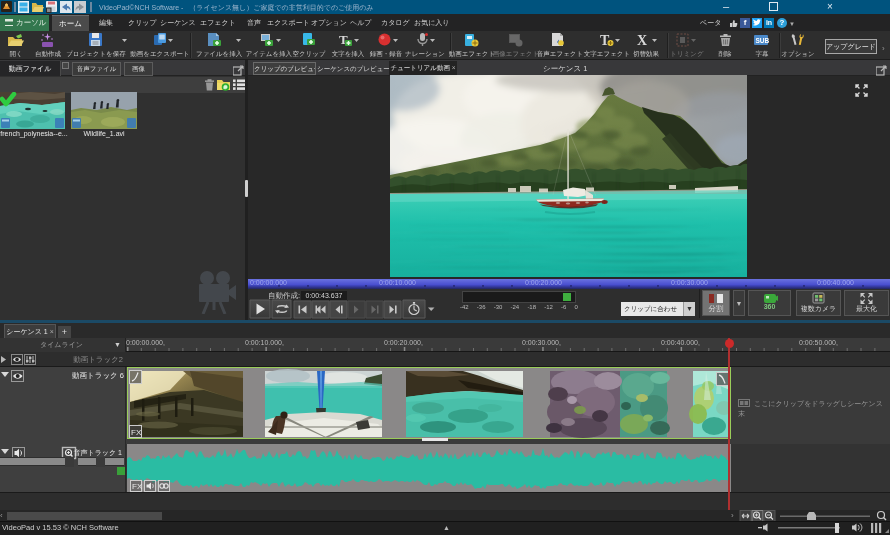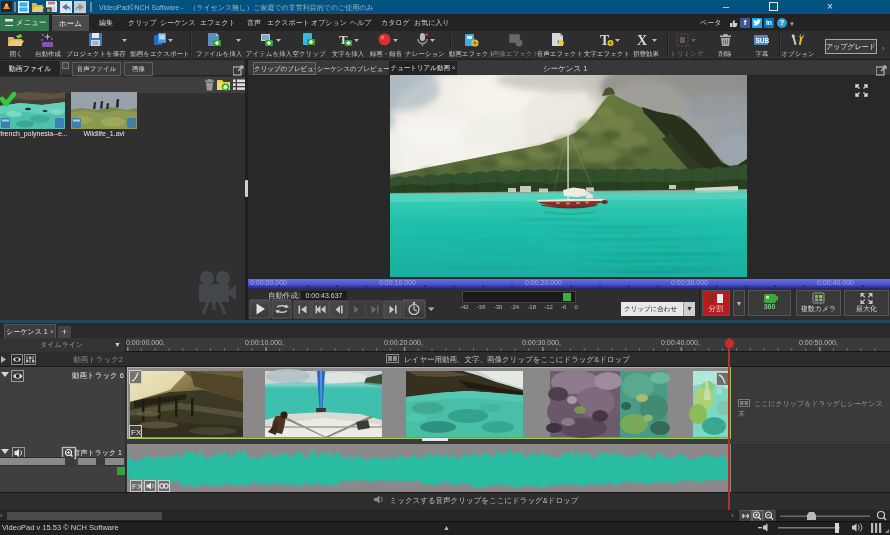--- a/index.html
+++ b/index.html
@@ -47,21 +47,21 @@
   <rect x="90" y="2" width="2" height="10" fill="#6b88a0"></rect>
 </svg>
 </div>
 <div class="abs" style="left:99px;top:3px;font-size:7px;color:#9cb6cd;">VideoPad©NCH Software -&nbsp;&nbsp;&nbsp;（ライセンス無し）ご家庭での非営利目的でのご使用のみ</div>
 <div class="abs" style="left:718px;top:1px;width:16px;height:12px;color:#dfe9f1;font-size:11px;text-align:center;line-height:10px;">–</div>
 <div class="abs" style="left:769px;top:2px;width:9px;height:9px;border:1px solid #dfe9f1;"></div>
 <div class="abs" style="left:822px;top:1px;width:16px;height:12px;color:#dfe9f1;font-size:10px;text-align:center;line-height:12px;">×</div>
 
 <div class="abs" style="left:0;top:14px;width:890px;height:17px;background:#232324;"></div>
 <div class="abs" style="left:0;top:15px;width:49px;height:16px;background:#33774e;color:#e8f2e8;font-size:7.5px;line-height:16px;">
-  <span style="display:inline-block;width:8px;height:7px;margin-left:5px;vertical-align:-1px;border-top:1.6px solid #dfe9df;border-bottom:1.6px solid #dfe9df;box-shadow:inset 0 2.6px 0 -1px #dfe9df;"></span><span style="margin-left:3px;">メニュー</span><span style="margin-left:3px;font-size:7px;">▼</span>
+  <span style="display:inline-block;width:8px;height:7px;margin-left:5px;vertical-align:-1px;border-top:1.6px solid #dfe9df;border-bottom:1.6px solid #dfe9df;box-shadow:inset 0 2.6px 0 -1px #dfe9df;"></span><span style="margin-left:3px;">カーソル</span><span style="margin-left:3px;font-size:7px;">▼</span>
 </div>
 <div class="abs" style="left:52px;top:15px;width:37px;height:16px;background:#4b4b4b;border-top:1px solid #6a6a6a;color:#ffffff;font-size:7.5px;text-align:center;line-height:15px;">ホーム</div>
 <div class="abs" id="menuitems" style="left:0;top:15px;width:890px;height:16px;font-size:7px;color:#d2d2d2;">
   <span class="abs" style="left:99px;line-height:16px;">編集</span>
   <span class="abs" style="left:128px;line-height:16px;">クリップ</span>
   <span class="abs" style="left:160px;line-height:16px;">シーケンス</span>
   <span class="abs" style="left:200px;line-height:16px;">エフェクト</span>
   <span class="abs" style="left:247px;line-height:16px;">音声</span>
   <span class="abs" style="left:267px;line-height:16px;">エクスポート</span>
   <span class="abs" style="left:311px;line-height:16px;">オプション</span>
@@ -601,21 +601,21 @@
       <span>-12</span>
       <span>-6</span>
       <span>0</span>
     </div>
 
 <div class="abs" style="left:640px;top:291px;font-size:7.5px;color:#cccccc;margin-top:48px;">縦横比:</div>
 <div class="abs" style="left:621px;top:302px;width:62px;height:14px;background:#e8e8e8;color:#1a1a1a;font-size:6.5px;line-height:13px;padding-left:3px;">クリップに合わせる</div>
 <div class="abs" style="left:683px;top:302px;width:12px;height:14px;background:#cfcfcf;border-left:1px solid #999;color:#333;font-size:7px;text-align:center;line-height:13px;">▼</div>
 
 <div class="abs" style="left:699px;top:289px;width:1px;height:29px;background:#1f1f1f;"></div>
-<div class="abs" id="btn-split" style="left:702px;top:290px;width:28px;height:26px;background:#b91c1c;border:1px solid #555;">
+<div class="abs" id="btn-split" style="left:702px;top:290px;width:28px;height:26px;background:#737373;border:1px solid #555;">
   <span class="abs" style="left:6px;top:3px;width:5px;height:9px;background:#8a2a22;"></span>
   <span class="abs" style="left:14px;top:3px;width:6px;height:9px;background:#e8e8e8;"></span>
   <span class="abs" style="left:0;top:13px;width:26px;text-align:center;font-size:7.5px;color:#d8d8d8;">分割</span>
 </div>
 <div class="abs" style="left:733px;top:290px;width:12px;height:26px;background:#3a3a3a;border:1px solid #555;color:#bbb;font-size:7px;text-align:center;line-height:25px;">▼</div>
 <div class="abs" id="btn-360" style="left:748px;top:290px;width:43px;height:26px;background:#3a3a3a;border:1px solid #555;">
   <svg width="41" height="24" style="position:absolute;left:0;top:0;">
         <rect x="15" y="3" width="12" height="9" rx="2" fill="#3aa83a"></rect>
         <rect x="17" y="5" width="3" height="2.5" fill="#bfe8bf"></rect>
         <path d="M26,6 L29,4.5 L29,10 L26,8.5 Z" fill="#3aa83a"></path>
@@ -734,25 +734,20 @@
           <path d="M27,4 L27,11 M30,4 L30,11 M33,4 L33,11"></path>
         </g>
   <g fill="#bbb">
           <rect x="26" y="8" width="2.4" height="2"></rect>
           <rect x="29" y="5" width="2.4" height="2"></rect>
           <rect x="32" y="8" width="2.4" height="2"></rect>
         </g>
 </svg>
 <span class="abs" style="right:3px;top:3px;font-size:7.5px;color:#8a8a8a;">動画トラック2</span>
 </div>
-<div class="abs" style="left:126px;top:352px;width:764px;height:15px;color:#c0c0c0;font-size:7.5px;text-align:center;line-height:15px;"><svg width="13" height="9" style="vertical-align:-1px;margin-right:5px;">
-        <rect x="0.5" y="0.5" width="12" height="8" fill="none" stroke="#8a8a8a"></rect>
-        <rect x="2" y="2" width="4" height="5" fill="#8a8a8a"></rect>
-        <rect x="7" y="2" width="4" height="5" fill="#8a8a8a"></rect>
-      </svg>レイヤー用動画、文字、画像クリップをここにドラッグ&amp;ドロップ</div>
 
 <div class="abs" style="left:0;top:367px;width:890px;height:78px;background:#3a3a3a;"></div>
 <div class="abs" style="left:0;top:367px;width:126px;height:78px;background:#3f3f3f;border-right:1px solid #2a2a2a;"></div>
 <div class="abs" id="vt1head" style="left:0;top:367px;width:126px;height:78px;">
 <svg width="126" height="16">
   <path d="M1,5 L9,5 L5,10 Z" fill="#d8d8d8"></path>
   <rect x="11.5" y="3.5" width="12" height="11" fill="none" stroke="#999"></rect>
   <path d="M13,9 C15.5,5.5 20,5.5 22.5,9 C20,12.5 15.5,12.5 13,9 Z" fill="#e8e8e8"></path>
         <circle cx="17.7" cy="9" r="2" fill="#222"></circle>
 </svg>
@@ -909,24 +904,20 @@
   <rect x="14.5" y="0.5" width="11" height="11" fill="#555" fill-opacity="0.55" stroke="#cfcfcf"></rect>
         <path d="M16.5,4.5 L18.5,4.5 L21,2.5 L21,9.5 L18.5,7.5 L16.5,7.5 Z" fill="#e8e8e8"></path>
         <path d="M22.5,4 C23.5,5 23.5,7 22.5,8" stroke="#e8e8e8" fill="none" stroke-width="0.8"></path>
   <rect x="28.5" y="0.5" width="11" height="11" fill="#555" fill-opacity="0.55" stroke="#cfcfcf"></rect>
         <circle cx="32" cy="6" r="2.2" fill="none" stroke="#e8e8e8" stroke-width="1.1"></circle>
         <circle cx="36" cy="6" r="2.2" fill="none" stroke="#e8e8e8" stroke-width="1.1"></circle>
 </svg>
 </div>
 
 <div class="abs" style="left:0;top:492px;width:890px;height:18px;background:#2d2d2d;border-top:1px solid #1a1a1a;"></div>
-<div class="abs" style="left:126px;top:492px;width:700px;height:18px;color:#c0c0c0;font-size:7.5px;text-align:center;line-height:18px;"><svg width="11" height="9" style="vertical-align:-1px;margin-right:5px;">
-        <path d="M0,3 L2.5,3 L5.5,0.5 L5.5,8.5 L2.5,6 L0,6 Z" fill="#8a8a8a"></path>
-        <path d="M7,2 C8.5,3.5 8.5,5.5 7,7" stroke="#8a8a8a" fill="none"></path>
-      </svg>ミックスする音声クリップをここにドラッグ&amp;ドロップ</div>
 
 <div class="abs" style="left:728px;top:338px;width:2px;height:172px;background:#b03030;"></div>
 <div class="abs" style="left:725px;top:339px;width:9px;height:9px;background:#cc2a2a;border-radius:50%;"></div>
 
 <div class="abs" style="left:0;top:510px;width:890px;height:11px;background:#262626;"></div>
 <div class="abs" style="left:0;top:511px;width:6px;height:10px;color:#999;font-size:8px;line-height:10px;">‹</div>
 <div class="abs" style="left:7px;top:512px;width:155px;height:8px;background:#4a4a4a;"></div>
 <div class="abs" style="left:731px;top:511px;width:6px;height:10px;color:#999;font-size:8px;line-height:10px;">›</div>
 <div class="abs" id="zoomrow" style="left:738px;top:509px;width:152px;height:13px;">
 <svg width="152" height="13">

